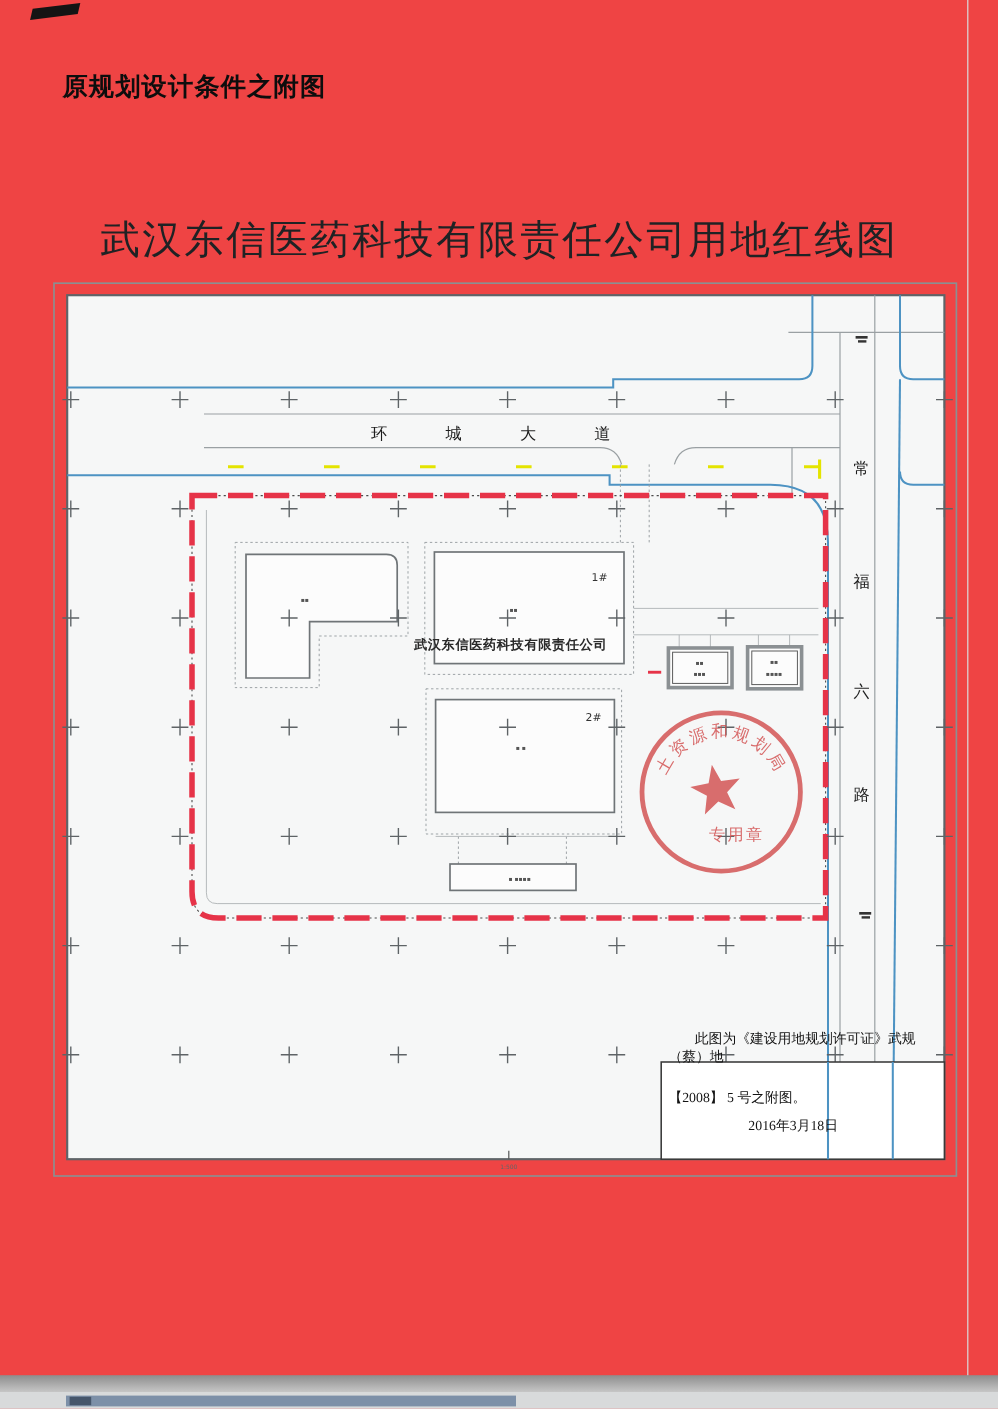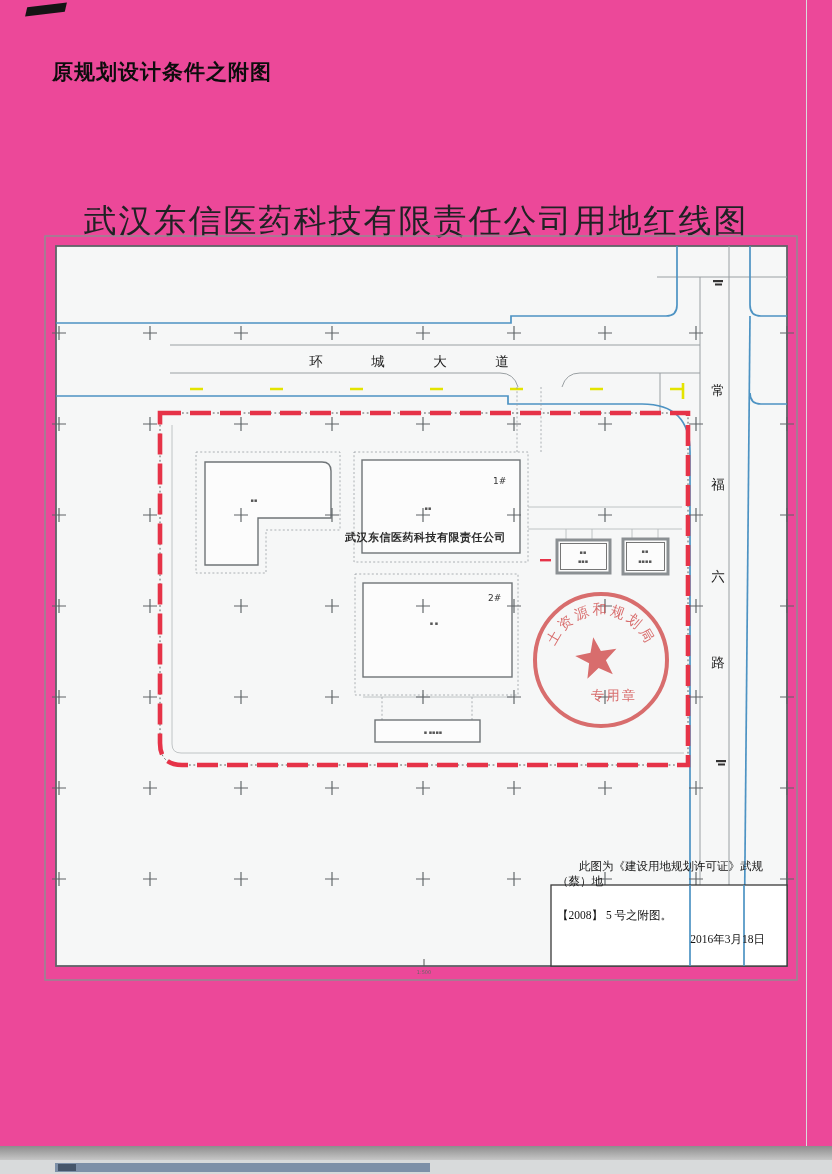--- a/index.html
+++ b/index.html
@@ -1,31 +1,31 @@
 <!DOCTYPE html>
 <html><head>
 <meta charset="utf-8">
 <style>
   html,body{margin:0;padding:0;}
   body{width:832px;height:1174px;overflow:hidden;background:#ffffff;
        font-family:"Liberation Sans","DejaVu Sans",sans-serif;}
-  .page{position:relative;width:832px;height:1174px;background:#ec4899;}
+  .page{position:relative;width:832px;height:1174px;background:#ef4444;}
 
   
   .heading{position:absolute;left:52px;top:58px;font-size:21px;font-weight:800;
            letter-spacing:1px;color:#0d0d0d;}
   .title{position:absolute;left:66px;top:178px;width:700px;text-align:center;
          font-family:"Liberation Serif","DejaVu Serif",serif;font-size:33px;
-         font-weight:500;letter-spacing:2px;color:#1f2224;margin-top:21px;}
+         font-weight:500;letter-spacing:2px;color:#1f2224;}
   .note-text{position:absolute;left:557px;width:226px;
              font-family:"Liberation Serif","DejaVu Serif",serif;
              font-size:11.5px;color:#131313;line-height:15px;}
   .nl1{top:859px;text-indent:22px;}
   .nl2{top:908px;}
-  .ndate{top:932px;text-align:right;padding-right:18px;width:208px;}
+  .ndate{top:932px;text-align:center;padding-right:18px;width:208px;}
 
   
   svg{position:absolute;left:0;top:0;}
   .thin{stroke:#9aa0a3;stroke-width:1;fill:none;}
   .thinner{stroke:#b3b7b9;stroke-width:.8;fill:none;}
   .dotted{stroke:#9aa0a3;stroke-width:.8;fill:none;stroke-dasharray:2 2.2;}
   .blue{stroke:#4d93c3;stroke-width:1.7;fill:none;}
   .yellow{stroke:#e4e400;stroke-width:2.6;fill:none;}
   .redline{stroke:#e63348;stroke-width:4.6;fill:none;stroke-dasharray:21 9;}
   .reddot{stroke:#4a4a4a;stroke-width:.9;fill:none;stroke-dasharray:1.8 2.6;}

